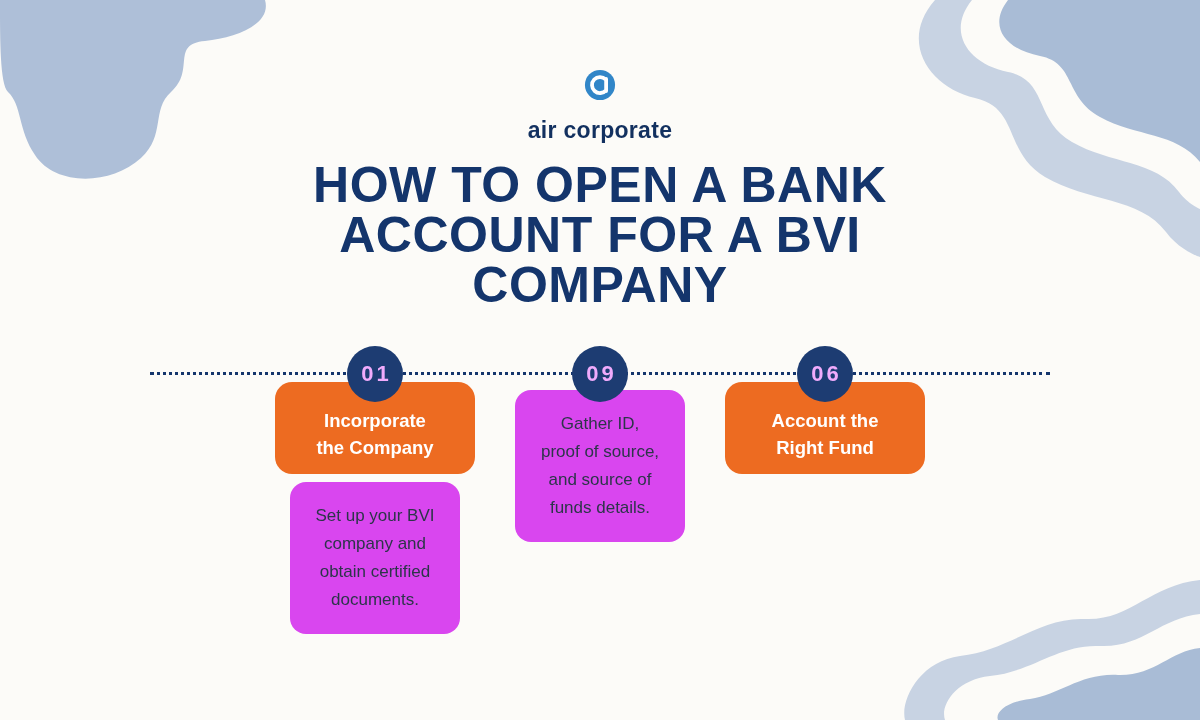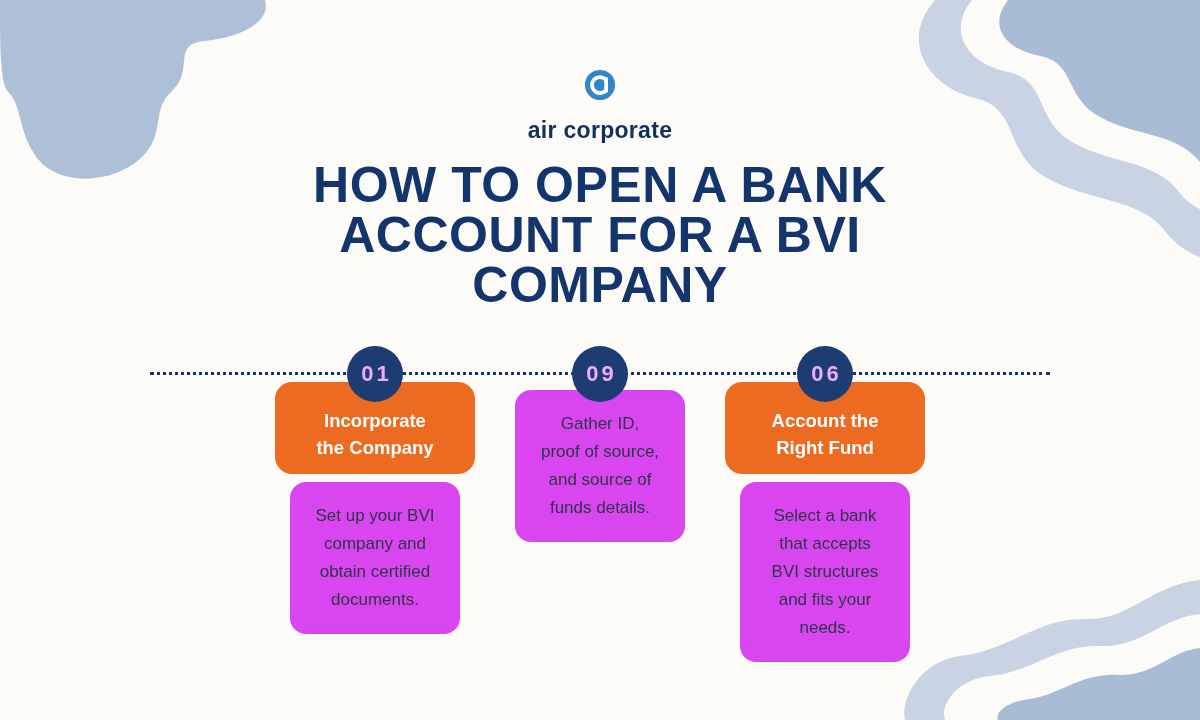--- a/index.html
+++ b/index.html
@@ -118,19 +118,18 @@
       <div class="step-circle">09</div>
       <div class="step-body">Gather ID, proof of source, and source of funds details.</div>
     </div>
 
     <div class="step-col">
       <div class="step-circle">06</div>
       <div class="step-header">
         <span>Account the</span><br>
         <span>Right Fund</span>
       </div>
-      <div class="step-body">Select a bank that accepts BVI structures and fits your needs.</div>
     </div>
 
 
 
   </div>
 </div>
 
 </body></html>

